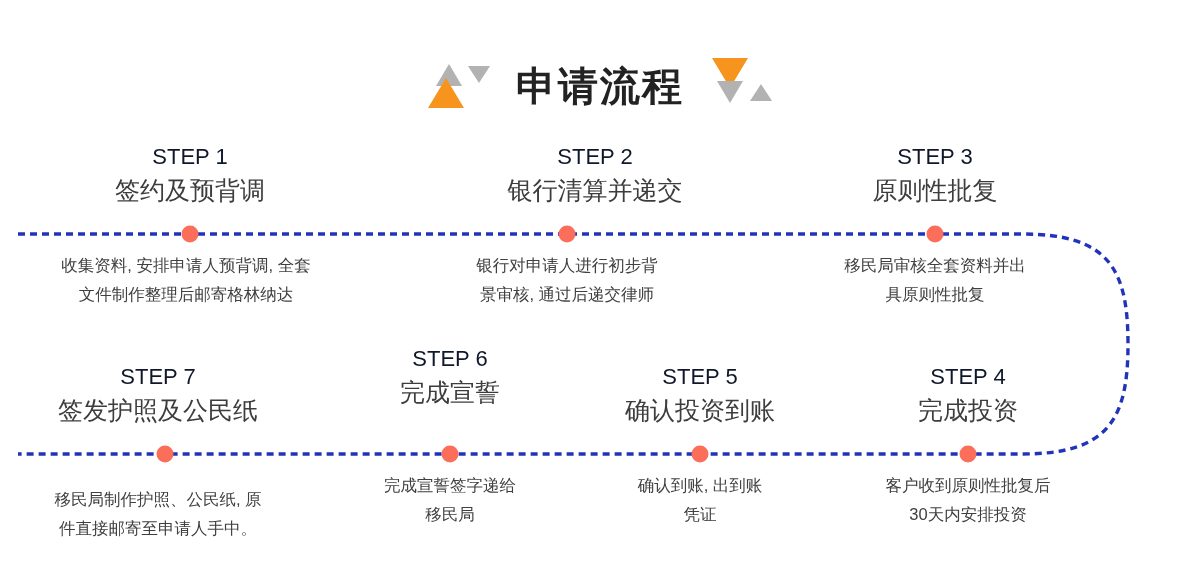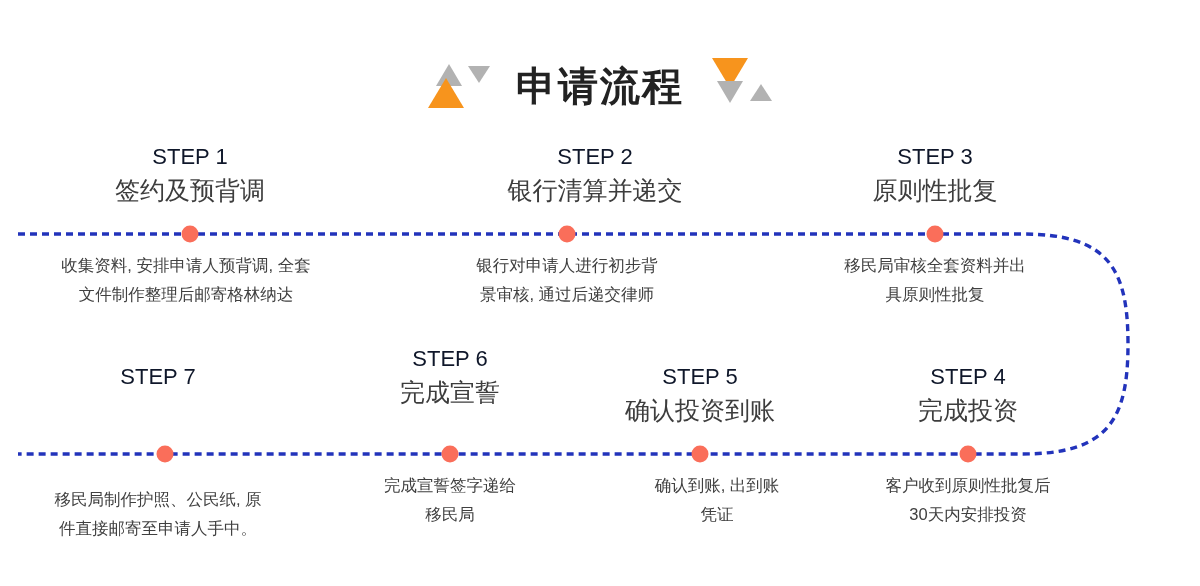--- a/index.html
+++ b/index.html
@@ -193,20 +193,21 @@
     <div>银行对申请人进行初步背</div>
     <div>景审核, 通过后递交律师</div>
   </div>
   <div class="step-desc" style="left:935px; top:251px;">
     <div>移民局审核全套资料并出</div>
     <div>具原则性批复</div>
   </div>
 
   <div class="step-head" style="left:158px; top:362px;">
     <div class="step-num">STEP 7</div>
+    <div class="step-title">签发护照及公民纸</div>
   </div>
   <div class="step-head" style="left:450px; top:344px;">
     <div class="step-num">STEP 6</div>
     <div class="step-title">完成宣誓</div>
   </div>
   <div class="step-head" style="left:700px; top:362px;">
     <div class="step-num">STEP 5</div>
     <div class="step-title">确认投资到账</div>
   </div>
   <div class="step-head" style="left:968px; top:362px;">
@@ -215,21 +216,21 @@
   </div>
 
   <div class="step-desc" style="left:158px; top:485px;">
     <div>移民局制作护照、公民纸, 原</div>
     <div>件直接邮寄至申请人手中。</div>
   </div>
   <div class="step-desc" style="left:450px; top:471px;">
     <div>完成宣誓签字递给</div>
     <div>移民局</div>
   </div>
-  <div class="step-desc" style="left:700px; top:471px;margin-left:17px;">
+  <div class="step-desc" style="left:700px; top:471px;">
     <div>确认到账, 出到账</div>
     <div>凭证</div>
   </div>
   <div class="step-desc" style="left:968px; top:471px;">
     <div>客户收到原则性批复后</div>
     <div>30天内安排投资</div>
   </div>
 
 </div>
 

